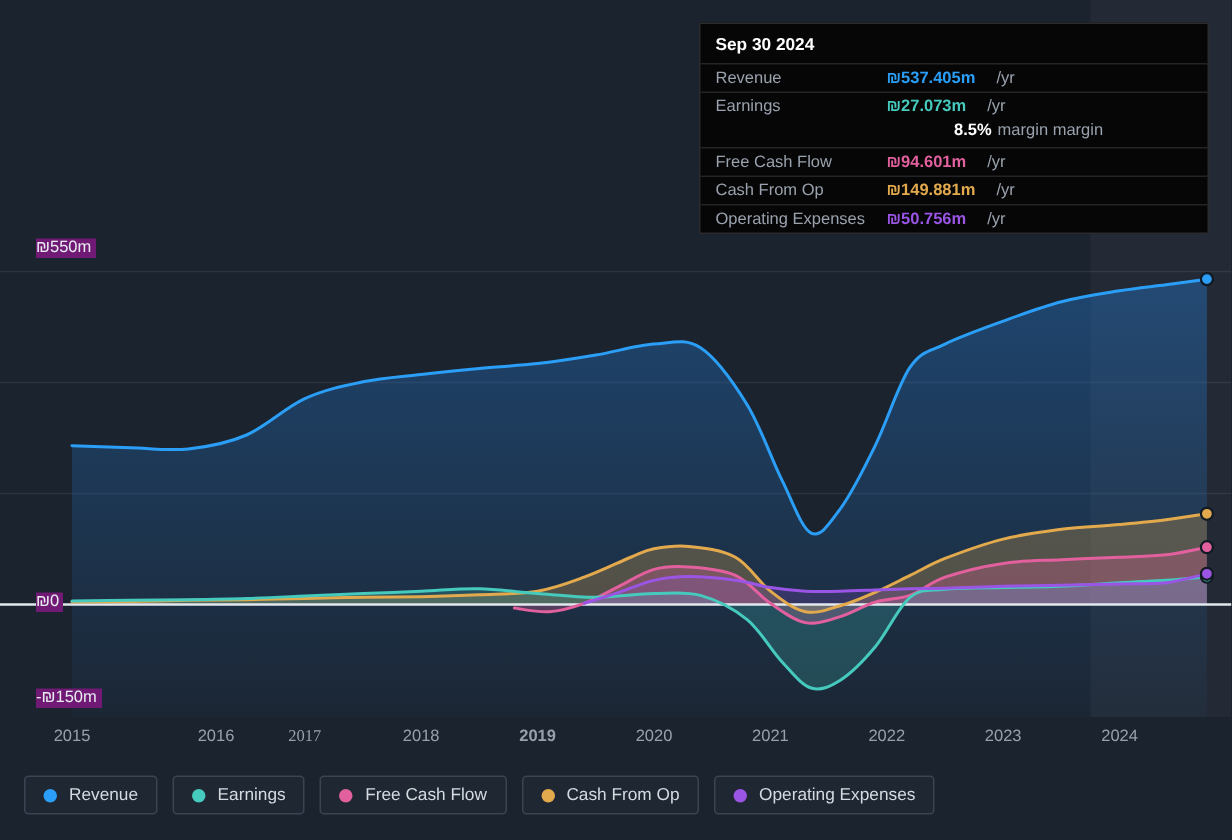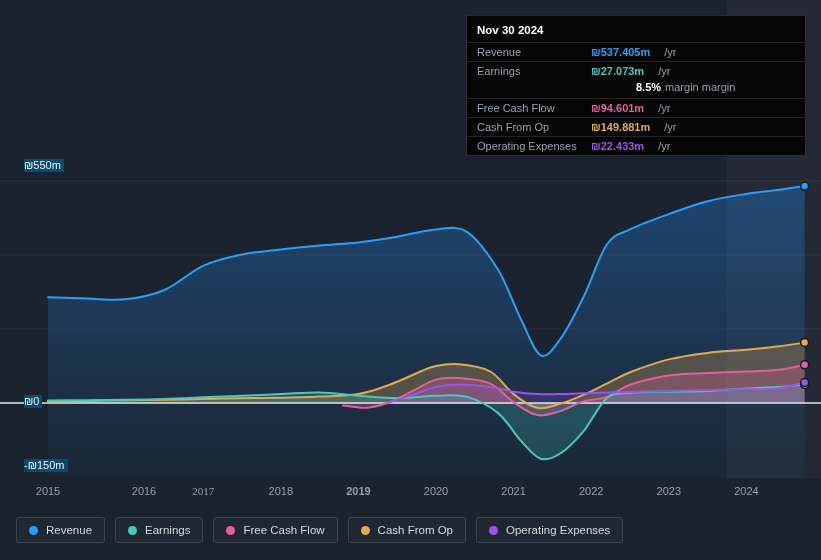--- a/index.html
+++ b/index.html
@@ -6,21 +6,21 @@
   body{
     width:821px;height:560px;position:relative;overflow:hidden;
     background:#1b232e;
     font-family:"Liberation Sans",sans-serif;
     -webkit-font-smoothing:antialiased;
   }
   .stage{position:absolute;inset:0;}
   #chart-svg{position:absolute;left:0;top:0;display:block;}
   .ylabel{
     position:absolute;font-size:11px;color:#e8ecf1;line-height:13px;
-    background:#0c4a6e;padding:0 3px 0 0;z-index:3;
+    background:#701a75;padding:0 3px 0 0;z-index:3;
   }
   .xlabel{
     position:absolute;top:485px;transform:translateX(-50%);
     font-size:11px;color:#97a0ac;z-index:3;
   }
   .tooltip{
     position:absolute;left:466px;top:15px;width:340px;z-index:5;
     background:#060607;border:1px solid #2b2b2e;box-sizing:border-box;
     color:#fff;font-size:11px;
   }
@@ -87,21 +87,21 @@
       <div class="xlabel" style="left: 280.8px;">2018</div>
       <div class="xlabel" style="left: 358.4px; font-weight: bold;">2019</div>
       <div class="xlabel" style="left: 436px;">2020</div>
       <div class="xlabel" style="left: 513.6px;">2021</div>
       <div class="xlabel" style="left: 591.2px;">2022</div>
       <div class="xlabel" style="left: 668.8px;">2023</div>
       <div class="xlabel" style="left: 746.4px;">2024</div>
     </div>
 
   <div class="tooltip">
-    <div class="t-title">Nov 30 2024</div>
+    <div class="t-title">Sep 30 2024</div>
     <div id="tooltip-rows">
         <div class="t-row">
           <span class="t-label">Revenue</span>
           <span class="t-value" style="color: rgb(43, 159, 247);">₪537.405m</span>
           <span class="t-suffix">/yr</span>
         </div>
         <div class="t-row">
           <span class="t-label">Earnings</span>
           <span class="t-value" style="color: rgb(70, 202, 189);">₪27.073m</span>
           <span class="t-suffix">/yr</span>
@@ -116,21 +116,21 @@
           <span class="t-value" style="color: rgb(226, 96, 158);">₪94.601m</span>
           <span class="t-suffix">/yr</span>
         </div>
         <div class="t-row">
           <span class="t-label">Cash From Op</span>
           <span class="t-value" style="color: rgb(227, 170, 77);">₪149.881m</span>
           <span class="t-suffix">/yr</span>
         </div>
         <div class="t-row">
           <span class="t-label">Operating Expenses</span>
-          <span class="t-value" style="color: rgb(155, 85, 229);">₪22.433m</span>
+          <span class="t-value" style="color: rgb(155, 85, 229);">₪50.756m</span>
           <span class="t-suffix">/yr</span>
         </div>
       </div>
   </div>
 
   <div class="legend" id="legend">
       <div class="legend-item">
         <span class="legend-dot" style="background: rgb(43, 159, 247);"></span>
         <span>Revenue</span>
       </div>

